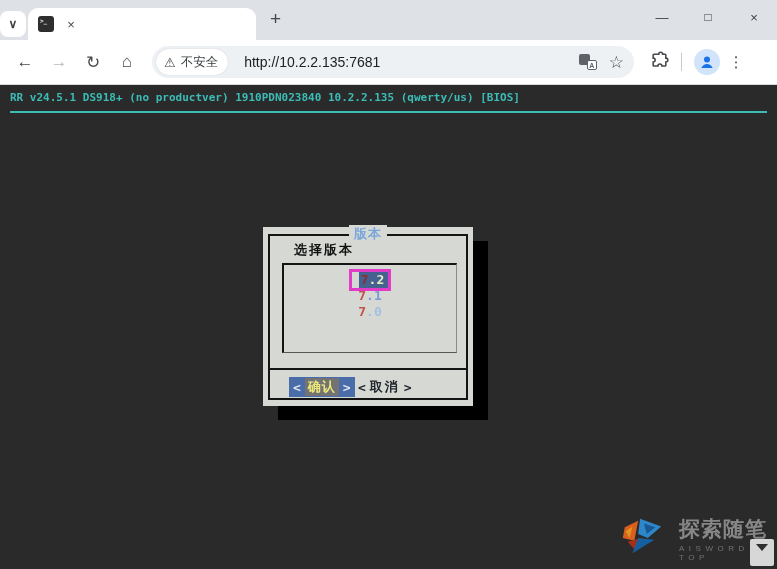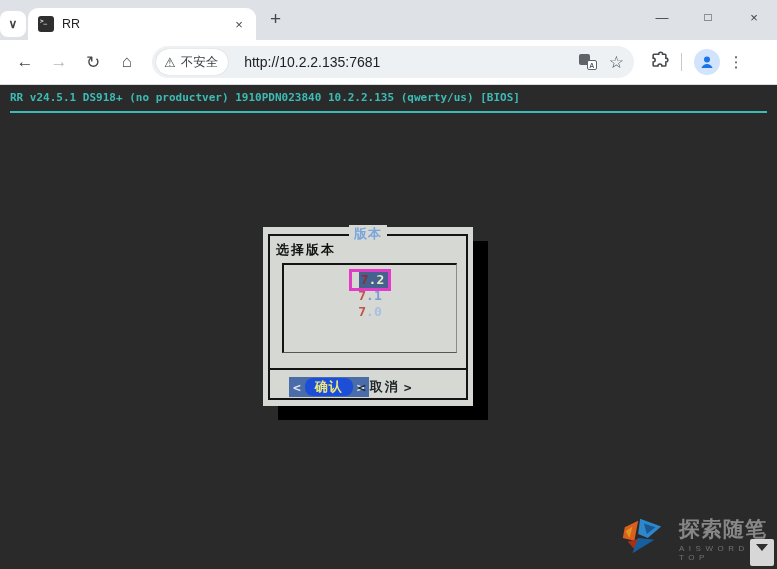--- a/index.html
+++ b/index.html
@@ -54,39 +54,39 @@
   .term-header { position:absolute; left:10px; top:6px; color:#3cbcb6; font-size:11px;
     font-weight:bold; white-space:pre; }
   .term-rule { position:absolute; left:10px; top:26px; width:757px; border-top:2px solid #3cbcb6; }
 
   
   .dlg-shadow { position:absolute; left:278px; top:156px; width:210px; height:179px; background:#000; }
   .dialog { position:absolute; left:263px; top:142px; width:210px; height:179px; background:#d5d8d3; }
   .dlg-border { position:absolute; left:5px; top:7px; right:5px; bottom:6px; border:2px solid #141414; }
   .dlg-title { position:absolute; top:-2px; left:50%; transform:translateX(-50%); background:#d5d8d3;
     padding:0 5px; color:#7aa5dc; font-size:13px; font-weight:bold; z-index:2; letter-spacing:1px; white-space:nowrap;text-align:center; }
-  .dlg-label { position:absolute; left:13px; top:14px; color:#111; font-size:13px; font-weight:bold; letter-spacing:2px; }
+  .dlg-label { position:absolute; left:31px; top:14px; color:#111; font-size:13px; font-weight:bold; letter-spacing:2px; }
   .listbox { position:absolute; left:19px; top:36px; width:175px; height:90px;
     border-top:2px solid #141414; border-left:2px solid #141414;
     border-right:1px solid #8a8d88; border-bottom:1px solid #555853; padding-top:7px; }
   .lrow { height:16px; display:flex; justify-content:center; align-items:center;
     font-size:13px; font-weight:bold; line-height:16px; }
   .sel-outline { border:3px solid #e23bc8; display:flex; align-items:center; padding:0; height:22px; }
   .sel-pad { width:7px; height:16px; }
   .sel-hl { background:#44618f; padding:0 4px 0 2px; height:16px; display:flex; align-items:center; }
   .c-red { color:#c0544a; }
   .c-blue1 { color:#7b9cd4; }
   .c-blue2 { color:#a9c0e2; }
   .sel-hl .c-red { color:#8b2f2f; }
   .c-sel-suffix { color:#e9edc0; }
   .dlg-sep { position:absolute; left:5px; right:5px; top:141px; border-top:2px solid #141414; }
   .btn-row { position:absolute; left:0; right:0; top:150px; height:20px; }
   .btn-confirm { position:absolute; left:26px; top:0; background:#4a6ca8; color:#dfe6f2;
     font-size:13px; font-weight:bold; padding:1px 4px; display:flex; gap:4px; align-items:center; }
-  .btn-confirm .lbl { background:#1d4ed8; color:#ece87a; padding:0 10px; letter-spacing:1px;border-radius:8px; }
+  .btn-confirm .lbl { background:#737373; color:#ece87a; padding:0 3px; letter-spacing:1px; }
   .btn-cancel { position:absolute; left:95px; top:1px; color:#23262b; font-size:13px; font-weight:bold;
     display:flex; gap:4px; align-items:center; }
   .btn-cancel .lbl { letter-spacing:2px; }
 
   
   .watermark { position:absolute; right:8px; bottom:6px; width:150px; height:52px; opacity:.92; }
   .wm-logo { position:absolute; left:0; top:0; }
   .wm-text { position:absolute; left:60px; top:4px; font-size:21px; font-weight:bold;
     color:#8f8f8f; letter-spacing:1px; white-space:nowrap; font-family:"Liberation Sans", sans-serif; }
   .wm-sub { position:absolute; left:60px; top:33px; font-size:8px; color:#787878;
@@ -98,21 +98,20 @@
 </style>
 </head>
 <body>
 
 <div class="tabstrip">
   <div class="tab-search-btn">∨</div>
   <div class="tab">
     <div class="favicon">
       <span>&gt;_</span>
     </div>
-    <div class="tab-title">RR</div>
     <div class="tab-close">×</div>
   </div>
   <div class="newtab-btn">+</div>
   <div class="win-controls">
     <div class="win-btn">—</div>
     <div class="win-btn max">□</div>
     <div class="win-btn">×</div>
   </div>
 </div>
 

